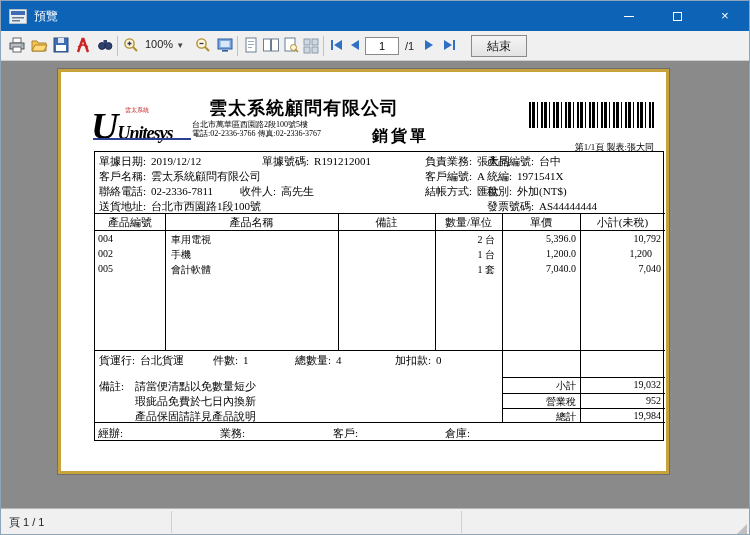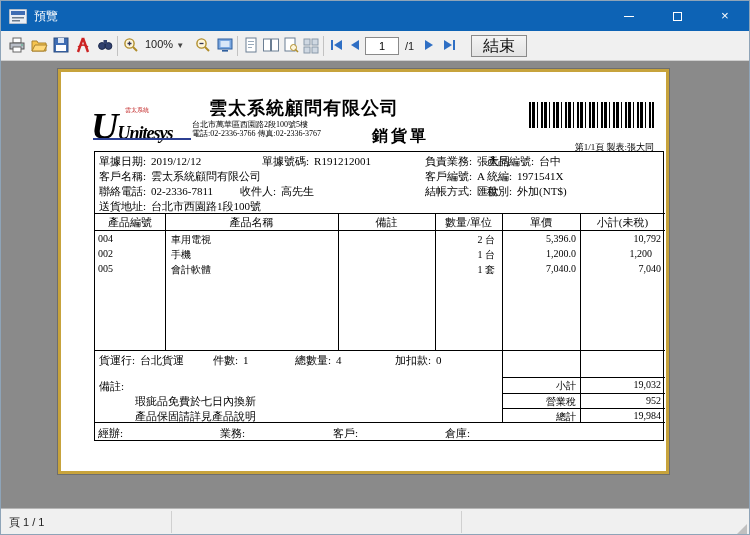--- a/index.html
+++ b/index.html
@@ -18,21 +18,21 @@
 
   
   .toolbar { position:absolute; left:0; top:30px; width:100%; height:30px; background:#f0f0f0; border-bottom:1px solid #cfcfcf; }
   .tbtn { position:absolute; top:35px; width:20px; height:20px; display:flex; align-items:center; justify-content:center; }
   .toolbar .tbtn { top:4px; }
   .tsep { position:absolute; top:5px; width:1px; height:20px; background:#c2c2c2; }
   .zoomdrop { position:absolute; top:7px; font-size:11px; color:#222; }
   .zoomdrop .arr { font-size:8px; color:#444; margin-left:3px; }
   .pageinput { position:absolute; top:6px; width:34px; height:18px; border:1px solid #8a8a8a; background:#fff; font-size:11px; text-align:center; font-family:"Liberation Sans",sans-serif; }
   .pagetotal { position:absolute; top:9px; font-size:11px; color:#222; }
-  .endbtn { position:absolute; left:444px; top:4px; width:56px; height:22px; background:linear-gradient(#f4f4f4,#e3e3e3); border:1px solid #8a8a8a; font-size:16px; text-align:center; line-height:20px; color:#111; }
+  .endbtn { position:absolute; left:444px; top:4px; width:56px; height:22px; background:linear-gradient(#f4f4f4,#e3e3e3); border:1px solid #8a8a8a; font-size:12px; text-align:center; line-height:20px; color:#111; }
 
   
   .content { position:absolute; left:0; top:60px; width:100%; height:447px; background:#8a8a8a; overflow:hidden; }
   .paper { position:absolute; left:57px; top:8px; width:611px; height:405px; background:#ffffff; border:3px solid #c7a33c; box-shadow:0 0 0 1px #6e6e6e; }
   .paper * { font-family:"Liberation Serif", serif; color:#000; }
   .hl { position:absolute; height:1px; background:#000; }
   .vl { position:absolute; width:1px; background:#000; }
 
   
   .logo-script { position:absolute; left:30px; top:32px; font-size:27px; font-style:italic; font-weight:bold; color:#2c3f92; letter-spacing:-1px; }
@@ -222,20 +222,21 @@
         <span class="cell" style="left:4px;top:17px"><span>客戶名稱:</span><span class="v">雲太系統顧問有限公司</span></span>
         <span class="cell" style="left:330px;top:17px"><span>客戶編號:</span><span class="v">A</span></span>
         <span class="cell" style="left:392px;top:17px"><span>統編:</span><span class="v">1971541X</span></span>
 
         <span class="cell" style="left:4px;top:32px"><span>聯絡電話:</span><span class="v">02-2336-7811</span></span>
         <span class="cell" style="left:145px;top:32px"><span>收件人:</span><span class="v">高先生</span></span>
         <span class="cell" style="left:330px;top:32px"><span>結帳方式:</span><span class="v">匯款</span></span>
         <span class="cell" style="left:392px;top:32px"><span>稅別:</span><span class="v">外加(NT$)</span></span>
 
         <span class="cell" style="left:4px;top:47px"><span>送貨地址:</span><span class="v">台北市西園路1段100號</span></span>
+        <span class="cell" style="left:392px;top:47px"><span>發票號碼:</span><span class="v">AS44444444</span></span>
 
         <div class="hl" style="left:0;top:61px;width:570px"></div>
         <div class="hl" style="left:0;top:78px;width:570px"></div>
         <div class="hl" style="left:0;top:198px;width:570px"></div>
         <div class="hl" style="left:0;top:270px;width:570px"></div>
         <div class="vl" style="left:70px;top:61px;height:137px"></div>
         <div class="vl" style="left:243px;top:61px;height:137px"></div>
         <div class="vl" style="left:340px;top:61px;height:137px"></div>
         <div class="vl" style="left:407px;top:61px;height:209px"></div>
         <div class="vl" style="left:485px;top:61px;height:209px"></div>
@@ -270,20 +271,21 @@
         <div class="td tr-right" style="left:340px;top:111px;width:60px">1 套</div>
         <div class="td tr-right" style="left:407px;top:111px;width:74px">7,040.0</div>
         <div class="td tr-right" style="left:485px;top:111px;width:81px">7,040</div>
 
         <span class="cell" style="left:4px;top:201px"><span>貨運行:</span><span class="v">台北貨運</span></span>
         <span class="cell" style="left:118px;top:201px"><span>件數:</span><span class="v">1</span></span>
         <span class="cell" style="left:200px;top:201px"><span>總數量:</span><span class="v">4</span></span>
         <span class="cell" style="left:300px;top:201px"><span>加扣款:</span><span class="v">0</span></span>
 
         <span class="cell" style="left:4px;top:227px">備註:</span>
+        <span class="cell" style="left:40px;top:227px">請當便清點以免數量短少</span>
         <span class="cell" style="left:40px;top:257px">產品保固請詳見產品說明</span>
         <span class="cell" style="left:40px;top:242px">瑕疵品免費於七日內換新</span>
 
         <div class="td tr-right" style="left:407px;top:227px;width:74px">小計</div>
         <div class="td tr-right" style="left:485px;top:227px;width:81px">19,032</div>
         <div class="td tr-right" style="left:407px;top:243px;width:74px">營業稅</div>
         <div class="td tr-right" style="left:485px;top:243px;width:81px">952</div>
         <div class="td tr-right" style="left:407px;top:258px;width:74px">總計</div>
         <div class="td tr-right" style="left:485px;top:258px;width:81px">19,984</div>
 

